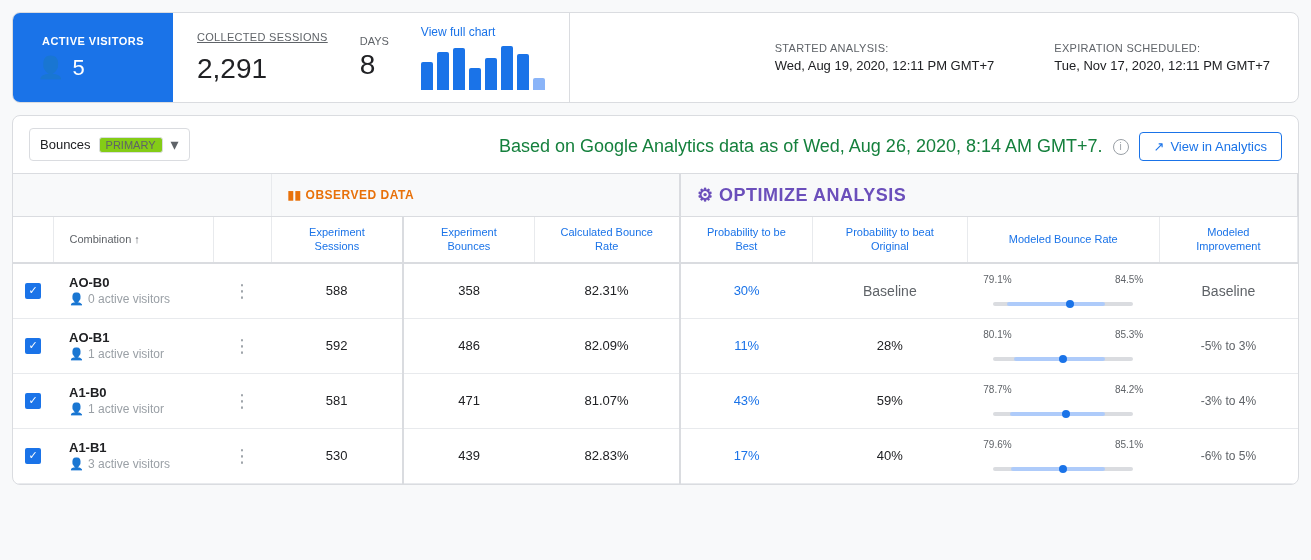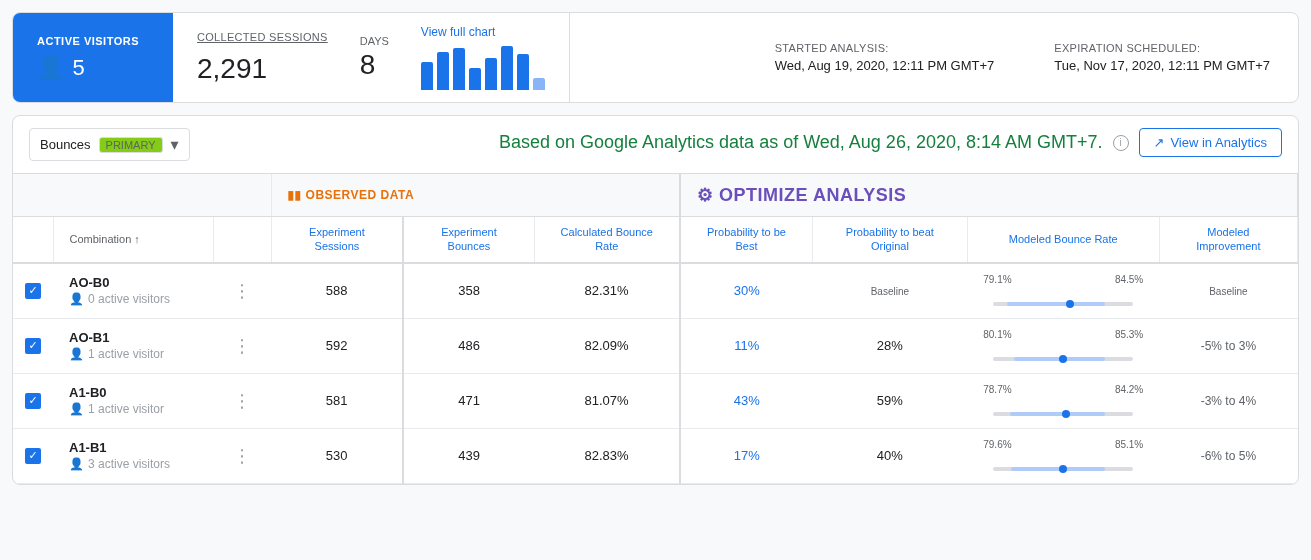--- a/index.html
+++ b/index.html
@@ -9,21 +9,21 @@
       display: flex; align-items: stretch;
       background: #fff; border: 1px solid #dadce0; border-radius: 8px;
       margin: 12px; padding: 0; overflow: hidden;
     }
     
     .active-visitors-box {
       background: #1a73e8; color: #fff;
       padding: 16px 24px; display: flex; flex-direction: column;
       justify-content: center; min-width: 160px;
     }
-    .active-visitors-title { font-size: 11px; font-weight: 600; letter-spacing: 0.5px; margin-bottom: 8px; }
+    .active-visitors-title { font-size: 11px; font-weight: 600; letter-spacing: 0.5px; margin-bottom: 8px; text-align: center; }
     .active-visitors-count { display: flex; align-items: center; gap: 8px; font-size: 22px; font-weight: 400; }
     
     .sessions-box { padding: 12px 24px; display: flex; align-items: center; gap: 32px; border-right: 1px solid #dadce0; }
     .sessions-block { display: flex; flex-direction: column; }
     .sessions-label { font-size: 11px; color: #5f6368; text-decoration: underline; font-weight: 500; letter-spacing: 0.3px; }
     .sessions-value { font-size: 28px; font-weight: 300; color: #202124; margin-top: 10px; }
     .days-block { display: flex; flex-direction: column; }
     .days-label { font-size: 11px; color: #5f6368; font-weight: 500; }
     .days-value { font-size: 28px; font-weight: 300; margin-top: 2px; }
     .view-full-chart { font-size: 12px; color: #1a73e8; font-weight: 500; cursor: pointer; margin-bottom: 6px; }
@@ -35,21 +35,21 @@
     .info-block { display: flex; flex-direction: column; }
     .info-label { font-size: 11px; color: #5f6368; font-weight: 500; letter-spacing: 0.3px; margin-bottom: 4px; }
     .info-value { font-size: 13px; color: #202124; }
     
     .main-panel {
       background: #fff; border: 1px solid #dadce0; border-radius: 8px;
       margin: 0 12px 12px 12px; overflow: hidden;
     }
     
     .filter-bar {
-      display: flex; align-items: flex-start; padding: 12px 16px;
+      display: flex; align-items: flex-end; padding: 12px 16px;
       border-bottom: 1px solid #dadce0; 
     }
     .metric-selector {
       display: flex; align-items: center; border: 1px solid #dadce0;
       border-radius: 4px; padding: 6px 10px; gap: 8px; cursor: pointer;
     }
     .metric-name { font-weight: 400; font-size: 13px; }
     .primary-badge {
       background: #84cc16; border: 1px solid #dadce0; border-radius: 3px;
       padding: 1px 6px; font-size: 11px; font-weight: 500; color: #5f6368;
@@ -96,21 +96,21 @@
     .variant-info { display: flex; align-items: center; gap: 4px; color: #9aa0a6; font-size: 12px; margin-top: 2px; }
     .variant-cell { min-width: 160px; }
     
     .checkbox-cell { width: 40px; padding: 0 8px !important; }
     .checkbox { width: 16px; height: 16px; background: #1a73e8; border-radius: 2px;
       display: inline-flex; align-items: center; justify-content: center; color: #fff; font-size: 11px; }
     
     .more-btn { color: #9aa0a6; font-size: 18px; cursor: pointer; padding: 4px; }
     
     .probability-best { color: #1a73e8; font-weight: 500; }
-    .baseline-text { color: #5f6368; font-size: 10px; }
+    .baseline-text { color: #5f6368; font-size: 14px; }
     
     .range-bar-container { display: flex; flex-direction: column; gap: 15px; align-items: center; min-width: 160px; }
     .range-labels { display: flex; justify-content: space-between; width: 100%; font-size: 10px; color: #5f6368; }
     .range-track { position: relative; height: 8px; width: 140px; }
     .range-bg { position: absolute; top: 2px; height: 4px; width: 100%; background: #dadce0; border-radius: 2px; }
     .range-fill { position: absolute; top: 2px; height: 4px; background: #aecbfa; border-radius: 2px; }
     .range-dot { position: absolute; top: 0; width: 8px; height: 8px; background: #1a73e8; border-radius: 50%; transform: translateX(-50%); }
     
     .improvement { font-size: 12px; color: #5f6368; }
   </style>

